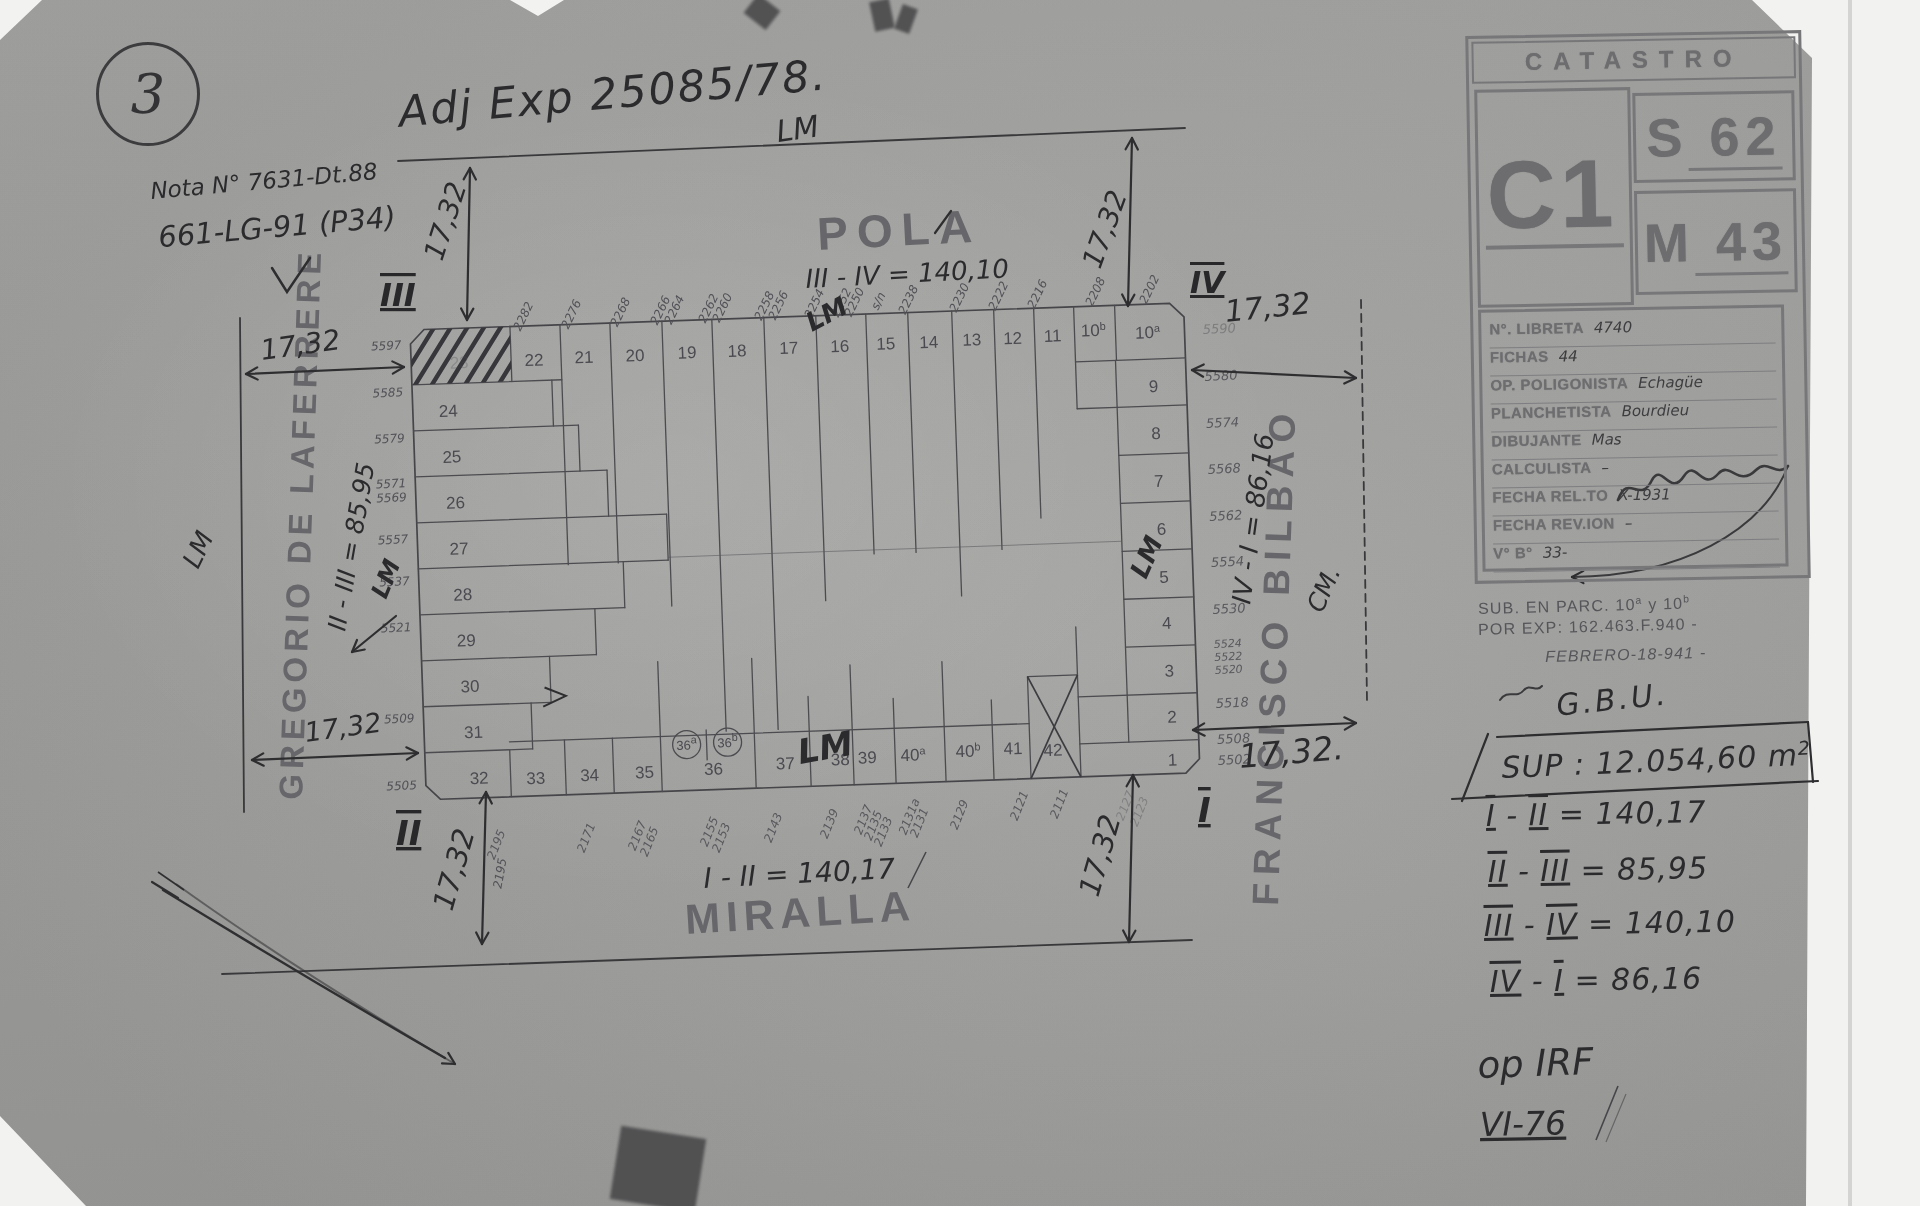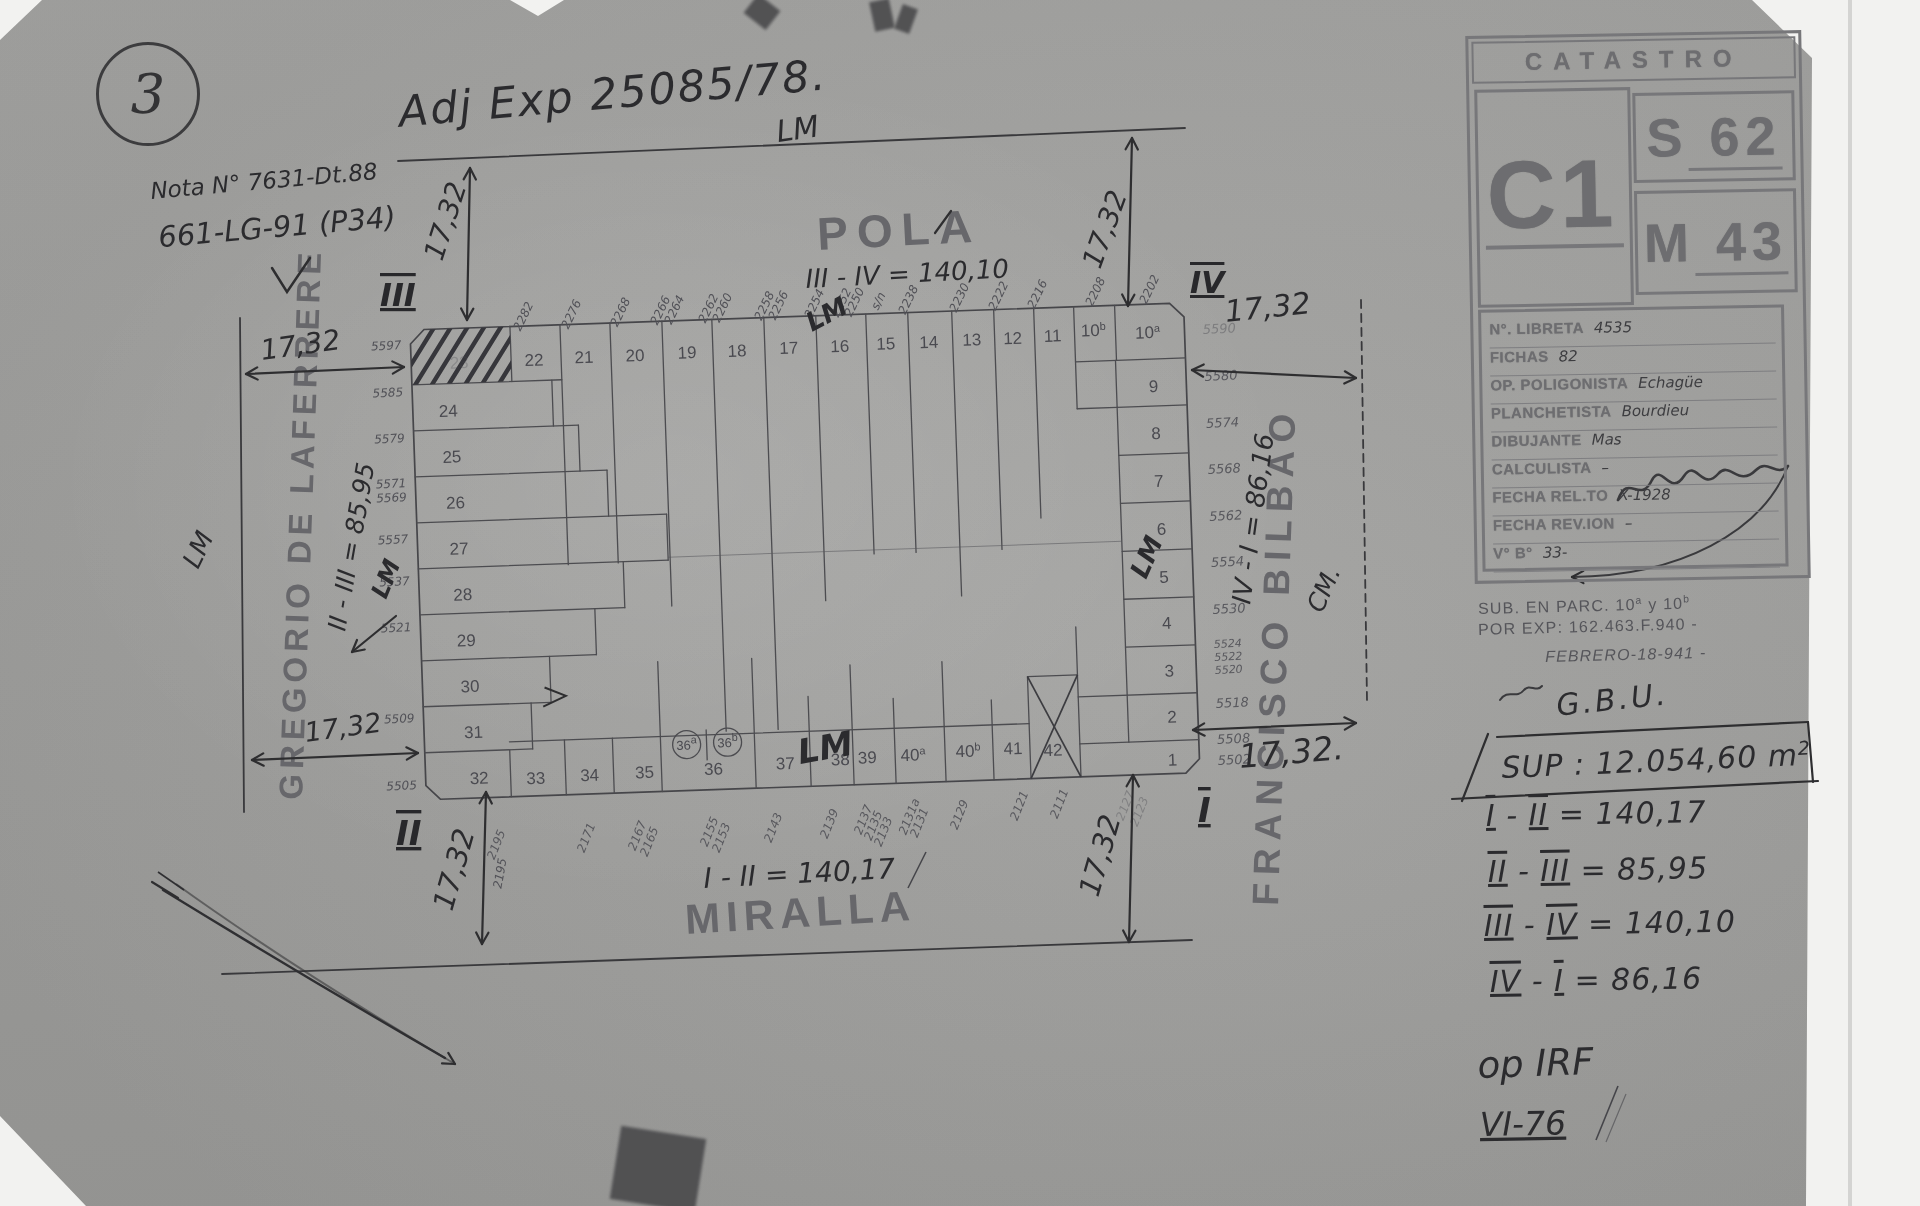--- a/index.html
+++ b/index.html
@@ -374,45 +374,45 @@
       </div>
     <div class="sbox" data-name="stamp-seccion">
         <span class="mid" id="sval" data-name="stamp-s-value"><span data-name="stamp-letter">S</span><span class="u" data-name="stamp-number"> 62</span></span>
       </div>
     <div class="mbox" data-name="stamp-manzana">
         <span class="mid" id="mval" data-name="stamp-m-value"><span data-name="stamp-letter">M</span><span class="u" data-name="stamp-number"> 43</span></span>
       </div>
     <div class="fields" id="stamp-fields" data-name="stamp-fields">
         <div class="frow" data-name="stamp-field-row">
           <span class="flabel" data-name="stamp-field-label">N°. LIBRETA</span>
-          <span class="fvalue" data-name="stamp-field-value">4535</span>
+          <span class="fvalue" data-name="stamp-field-value">4740</span>
         </div>
         <div class="frow" data-name="stamp-field-row">
           <span class="flabel" data-name="stamp-field-label">FICHAS</span>
-          <span class="fvalue" data-name="stamp-field-value">82</span>
+          <span class="fvalue" data-name="stamp-field-value">44</span>
         </div>
         <div class="frow" data-name="stamp-field-row">
           <span class="flabel" data-name="stamp-field-label">OP. POLIGONISTA</span>
           <span class="fvalue" data-name="stamp-field-value">Echagüe</span>
         </div>
         <div class="frow" data-name="stamp-field-row">
           <span class="flabel" data-name="stamp-field-label">PLANCHETISTA</span>
           <span class="fvalue" data-name="stamp-field-value">Bourdieu</span>
         </div>
         <div class="frow" data-name="stamp-field-row">
           <span class="flabel" data-name="stamp-field-label">DIBUJANTE</span>
           <span class="fvalue" data-name="stamp-field-value">Mas</span>
         </div>
         <div class="frow" data-name="stamp-field-row">
           <span class="flabel" data-name="stamp-field-label">CALCULISTA</span>
           <span class="fvalue" data-name="stamp-field-value">–</span>
         </div>
         <div class="frow" data-name="stamp-field-row">
           <span class="flabel" data-name="stamp-field-label">FECHA REL.TO</span>
-          <span class="fvalue" data-name="stamp-field-value">X-1928</span>
+          <span class="fvalue" data-name="stamp-field-value">X-1931</span>
         </div>
         <div class="frow" data-name="stamp-field-row">
           <span class="flabel" data-name="stamp-field-label">FECHA REV.ION</span>
           <span class="fvalue" data-name="stamp-field-value">–</span>
         </div>
         <div class="frow" data-name="stamp-field-row">
           <span class="flabel" data-name="stamp-field-label">V° B°</span>
           <span class="fvalue" data-name="stamp-field-value">33-</span>
         </div>
       </div>

